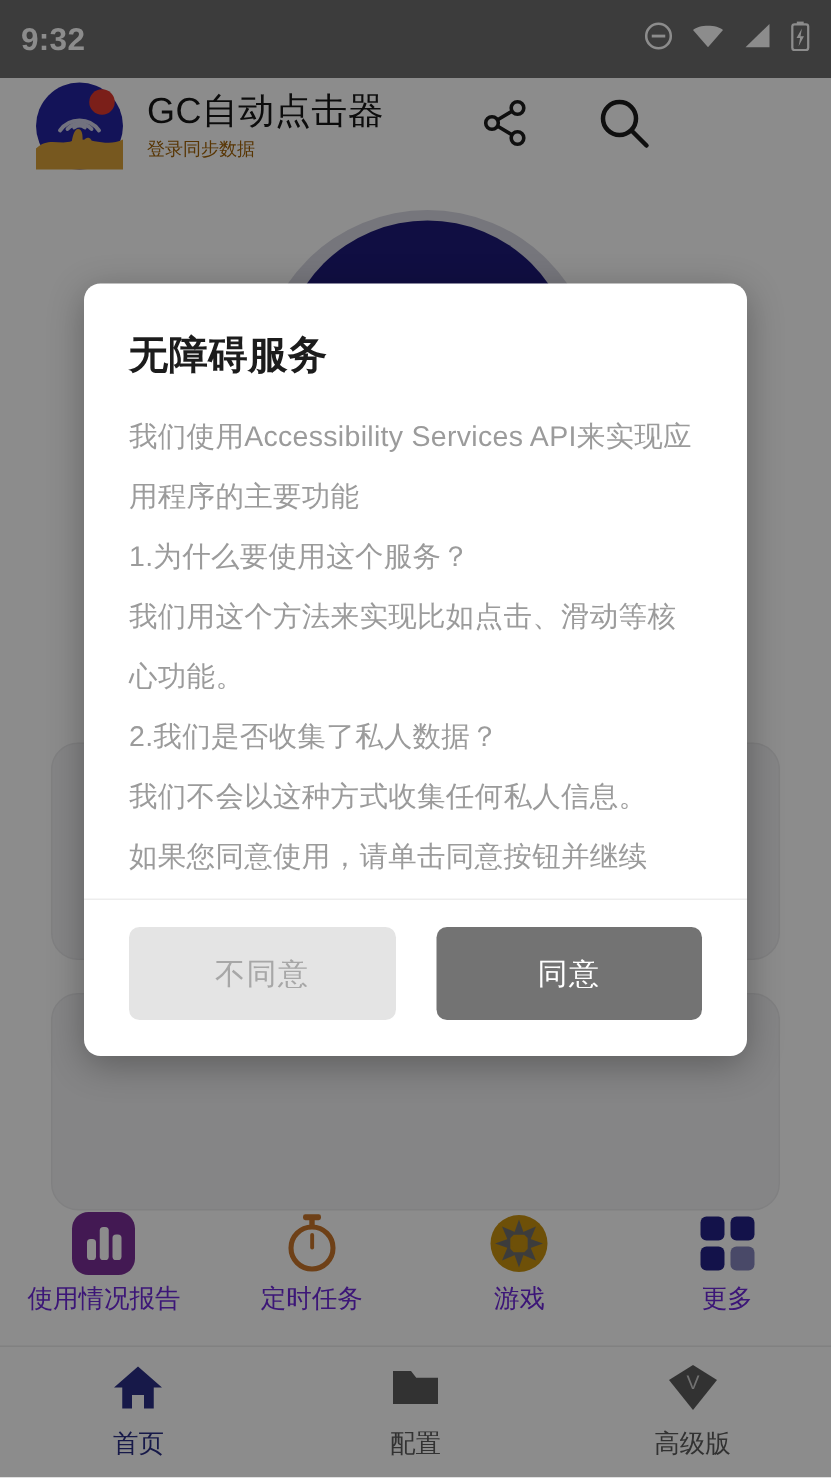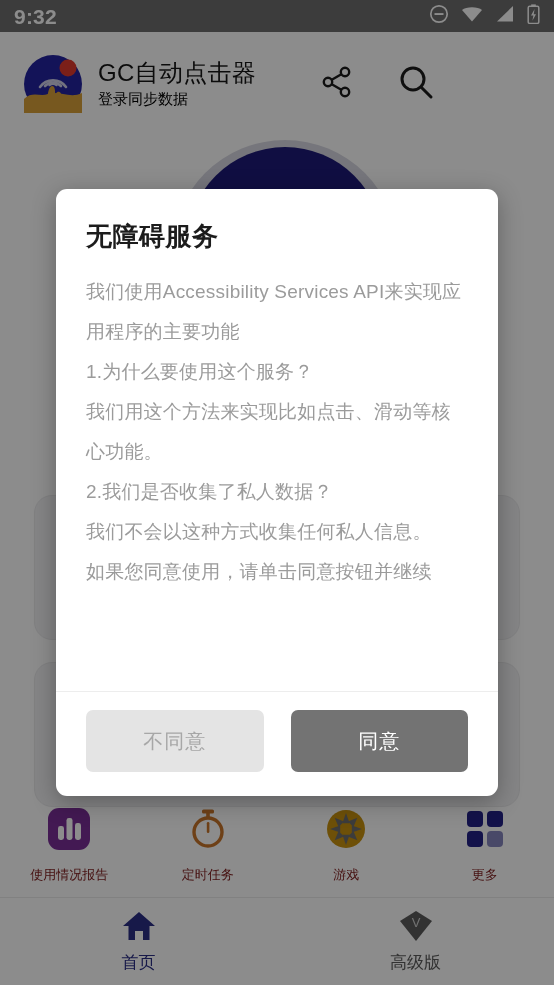--- a/index.html
+++ b/index.html
@@ -18,21 +18,21 @@
 
   
   #app-layer {
     position: absolute; inset: 0;
     background: #ffffff;
   }
 
   
   #status-bar {
     position: absolute; top: 0; left: 0;
-    width: 554px; height: 32px;
+    width: 554px; height: 52px;
     background: #6e6e6e;
     display: flex; align-items: center;
     padding: 0 14px;
     color: #ffffff;
   }
   #status-time {
     font-size: 21px; font-weight: bold;
     letter-spacing: .2px;
     line-height: 1;
   }
@@ -53,21 +53,21 @@
   #app-logo {
     width: 62px; height: 62px; flex: 0 0 62px;
     position: relative;
   }
   #app-titles { margin-left: 14px; }
   #app-title {
     font-size: 24px; color: #161616; font-weight: normal;
     line-height: 1.1; letter-spacing: .3px;
   }
   #app-sub {
-    font-size: 15px; color: #000000;
+    font-size: 12px; color: #a16207;
     margin-top: 5px; line-height: 1.1;
   }
   #app-actions {
     margin-left: auto; display: flex; align-items: center; gap: 42px;
     padding-right: 8px;
   }
 
   
   #hero-circle {
     position: absolute;
@@ -99,22 +99,22 @@
     position: absolute;
     left: 0; top: 806px; width: 554px; height: 88px;
     display: flex; align-items: flex-start;
   }
   .quick-item {
     flex: 1 1 0;
     display: flex; flex-direction: column; align-items: center;
   }
   .quick-ico { width: 46px; height: 46px; }
   .quick-label {
-    margin-top: 14px;
-    font-size: 13px; color: #7f1d1d; white-space: nowrap;
+    margin-top: 2px;
+    font-size: 17px; color: #6d28d9; white-space: nowrap;
   }
 
   
   #bottom-nav {
     position: absolute;
     left: 0; bottom: 0; width: 554px; height: 88px;
     background: #ffffff;
     border-top: 1px solid #ececec;
     display: flex; align-items: center;
   }
@@ -129,21 +129,21 @@
   
   #scrim {
     position: absolute; inset: 0;
     background: rgba(0,0,0,0.45);
   }
 
   
   #dialog {
     position: absolute;
     left: 56px; top: 189px;
-    width: 442px; height: 607px;
+    width: 442px; height: 515px;
     background: #ffffff;
     border-radius: 11px;
     box-shadow: 0 6px 24px rgba(0,0,0,0.30);
     display: flex; flex-direction: column;
     overflow: hidden;
   }
   #dialog-body {
     flex: 1 1 auto;
     padding: 30px 30px 0 30px;
     overflow: hidden;
@@ -258,20 +258,28 @@
 
       <div class="nav-item active">
         <span>
           <svg width="34" height="32" viewBox="0 0 34 32">
             <path d="M17 2 L33 16 L27.5 16 L27.5 30 L21 30 L21 21 L13 21 L13 30 L6.5 30 L6.5 16 L1 16 Z" fill="#2b2f86"></path>
           </svg>
         </span>
         <span class="nav-label">首页</span>
       </div>
 
+      <div class="nav-item">
+        <span>
+          <svg width="34" height="32" viewBox="0 0 34 32">
+            <path d="M2 5 H14 L17.5 9.5 H32 V27 H2 Z" fill="#5b5b5b"></path>
+          </svg>
+        </span>
+        <span class="nav-label">配置</span>
+      </div>
 
       <div class="nav-item">
         <span>
           <svg width="34" height="32" viewBox="0 0 34 32">
             <path d="M17 1 L33 11 L17 31 L1 11 Z" fill="#5b5b5b"></path>
             <text x="17" y="17" text-anchor="middle" font-family="Liberation Sans, sans-serif" font-size="13" fill="#cfcfcf">V</text>
           </svg>
         </span>
         <span class="nav-label">高级版</span>
       </div>

